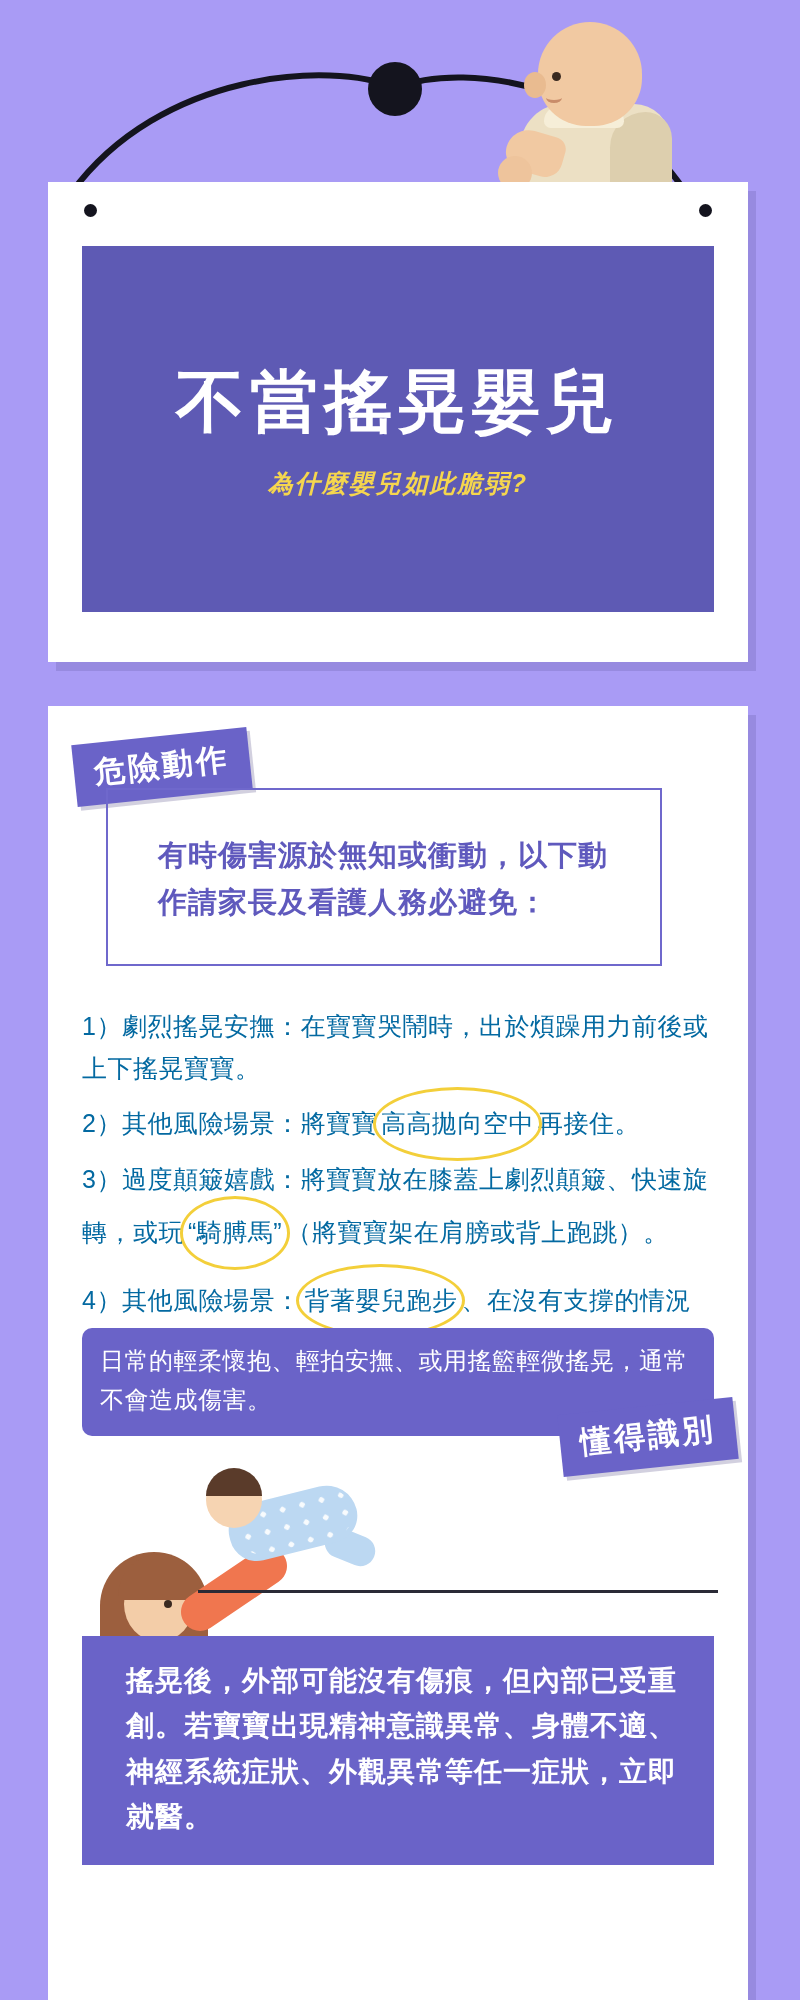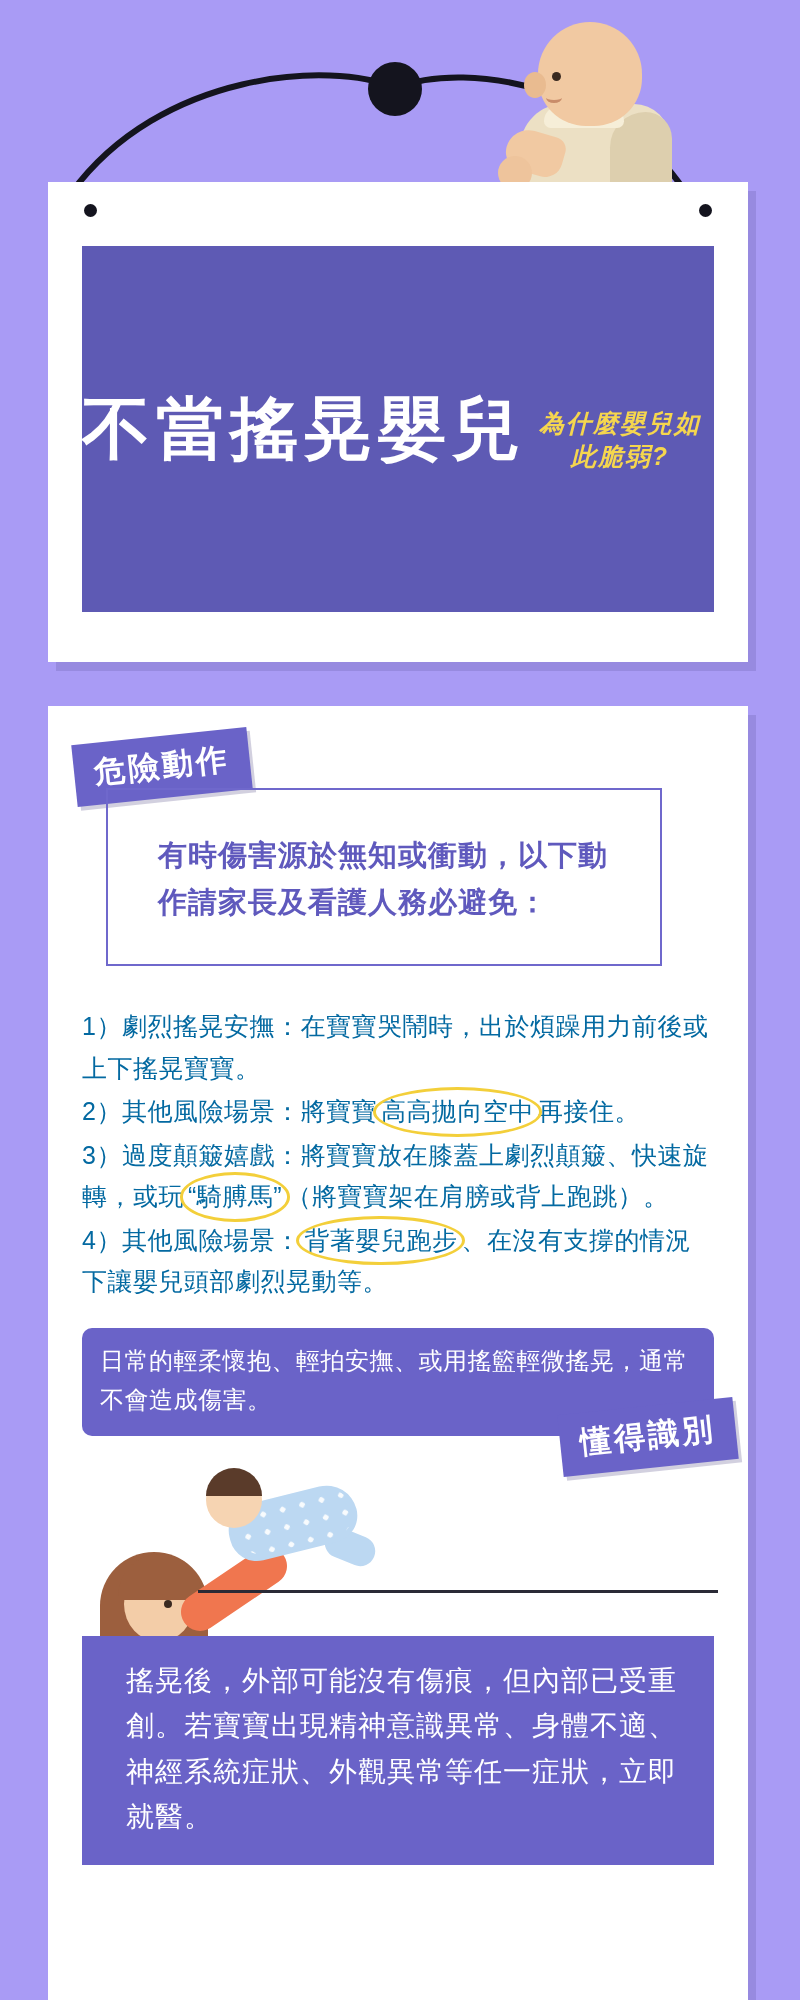--- a/index.html
+++ b/index.html
@@ -155,20 +155,21 @@
   .pin-right { right: 36px; top: 22px; }
 
   .title-panel {
     position: absolute;
     left: 34px;
     top: 64px;
     right: 34px;
     bottom: 50px;
     background: #5e5ab4;
     display: flex;
+    flex-direction: column;
     align-items: center;
     justify-content: center;
   }
   .title-line {
     color: #ffffff;
     font-size: 68px;
     font-weight: bold;
     letter-spacing: 6px;
     line-height: 1.28;
     text-align: center;
@@ -245,21 +246,21 @@
     color: #0369a1;
     font-size: 25px;
     line-height: 1.66;
     letter-spacing: 0.5px;
     margin: 0 0 2px 0;
     text-indent: 0;
   }
   .hl-ellipse {
     position: relative;
     display: inline-block;
-    padding: 0 4px;
+    padding: 12px 4px;
   }
   .hl-ellipse::after {
     content: "";
     position: absolute;
     left: -4px;
     right: -4px;
     top: -4px;
     bottom: -4px;
     border: 3px solid #f3cf3a;
     border-radius: 50%;
@@ -419,21 +420,21 @@
     top: 930px;
     width: 632px;
     box-sizing: border-box;
     background: #6a63c8;
     padding: 22px 30px 26px 44px;
   }
   .closing-text {
     margin: 0;
     color: #ffffff;
     font-size: 28px;
-    font-weight: normal;
+    font-weight: bold;
     line-height: 1.62;
     letter-spacing: 1px;
   }
 </style>
 </head>
 <body>
 
 <div class="page">
 
   <div class="hanger">

